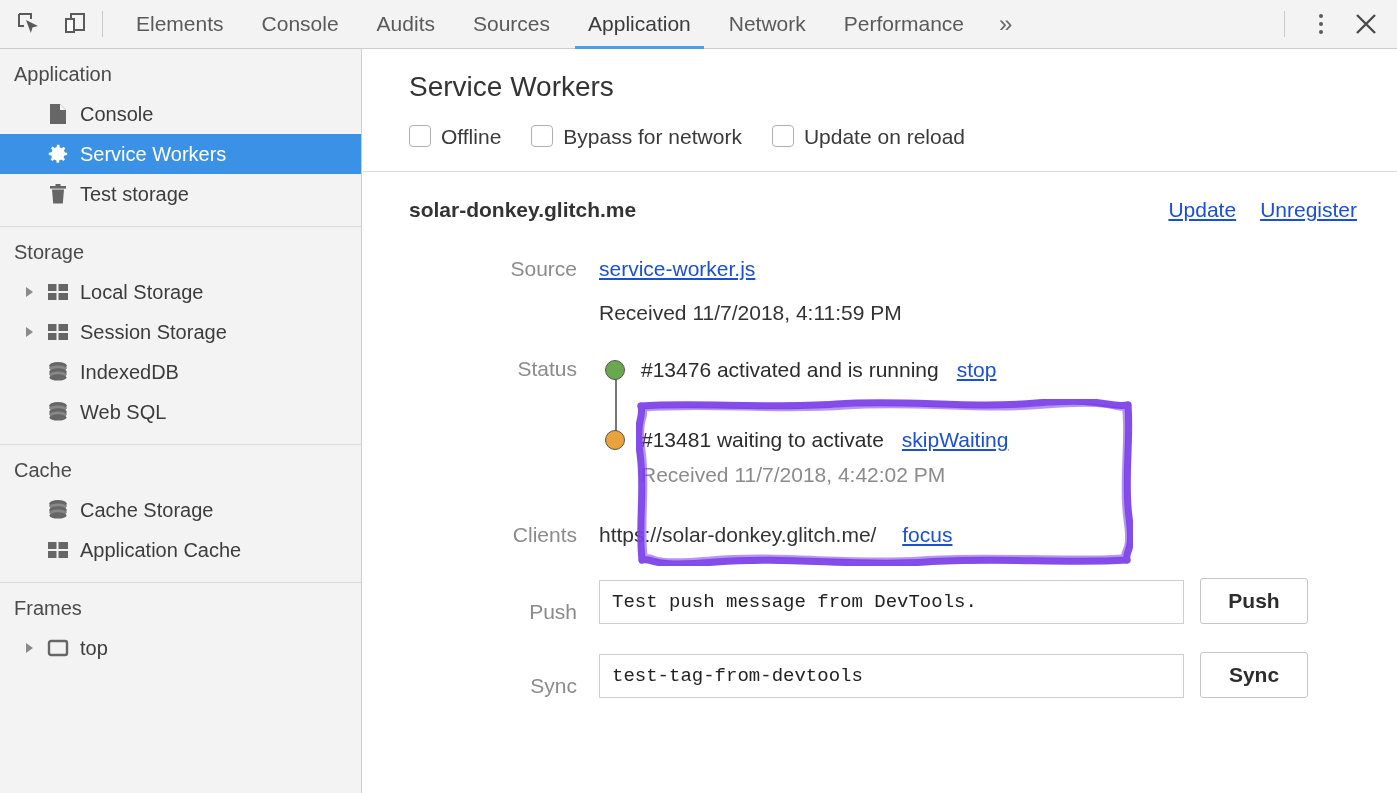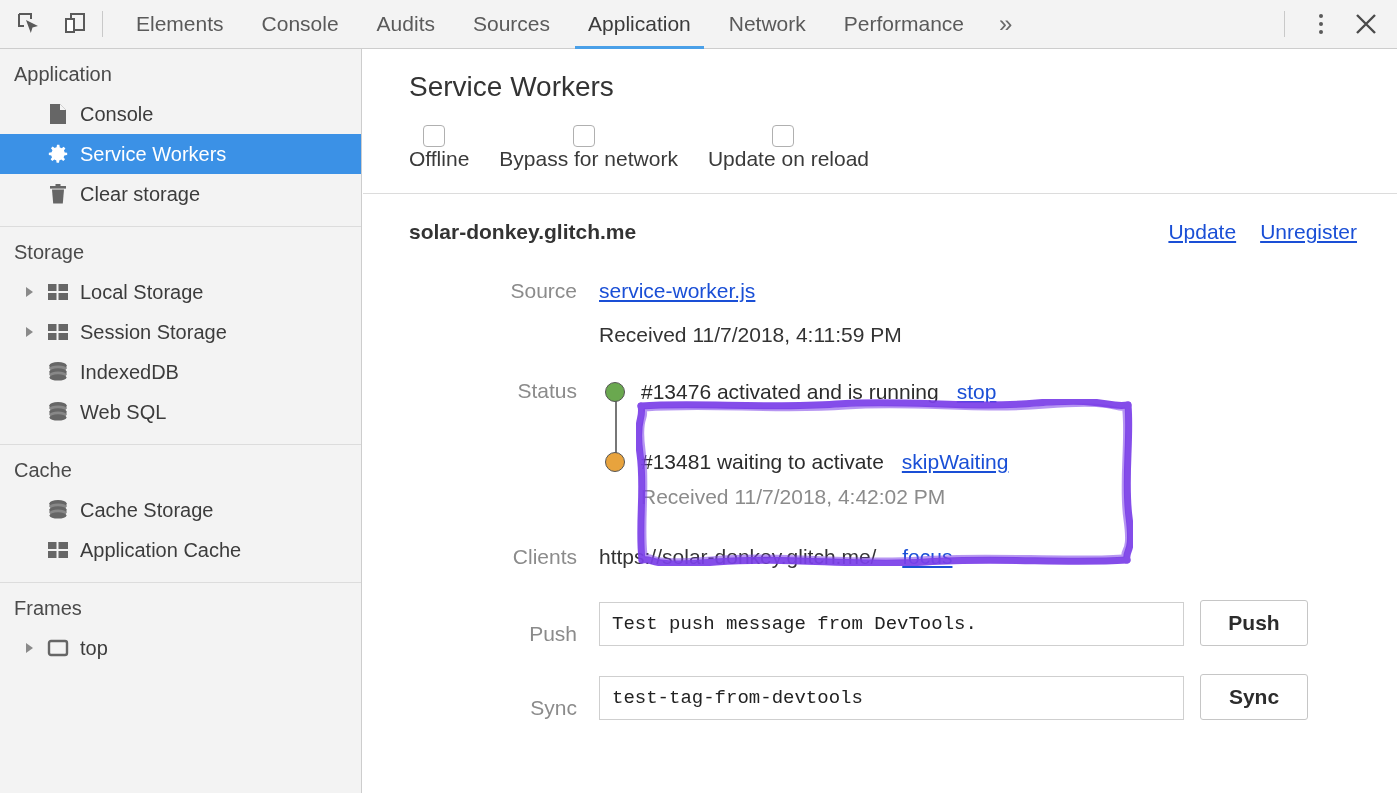--- a/index.html
+++ b/index.html
@@ -110,21 +110,21 @@
     width: 1034px; height: 744px;
     background: #fff;
     overflow: hidden;
   }
   #panel-head {
     border-bottom: 1px solid #dcdcdc;
     padding: 22px 0 22px 46px;
   }
   #panel-title { font-size: 28px; color: #333; font-weight: 400; }
   #cb-row { display: flex; align-items: center; margin-top: 22px; }
-  .cb-wrap { display: flex; align-items: center; margin-right: 30px; cursor: pointer; flex-direction: column; }
+  .cb-wrap { display: flex; margin-right: 30px; cursor: pointer; }
   .cbox {
     width: 22px; height: 22px;
     border: 1px solid #b0b0b0; border-radius: 4px;
     background: #fff; margin-right: 10px;
   }
   .cb-label { font-size: 21px; color: #3a3a3a; }
 
   #sw-body { padding: 26px 0 0 0; position: relative; }
 
   #origin-row {
@@ -320,21 +320,21 @@
         <span class="sb-arrow empty">
             <span class="tri"></span>
           </span>
         <span class="sb-ico">
           <svg width="20" height="22" viewBox="0 0 20 22">
             <rect x="2" y="3" width="16" height="2.6" fill="#666"></rect>
             <rect x="7.5" y="1" width="5" height="2.4" fill="#666"></rect>
             <path d="M4 6.5 h12 l-1.2 14 h-9.6 z" fill="#666"></path>
           </svg>
         </span>
-        <span class="sb-label">Clear storage</span>
+        <span class="sb-label">Test storage</span>
       </div>
     </div>
 
     <div class="sb-group">
       <div class="sb-title">Storage</div>
 
       <div class="sb-item">
         <span class="sb-arrow">
             <span class="tri"></span>
           </span>

